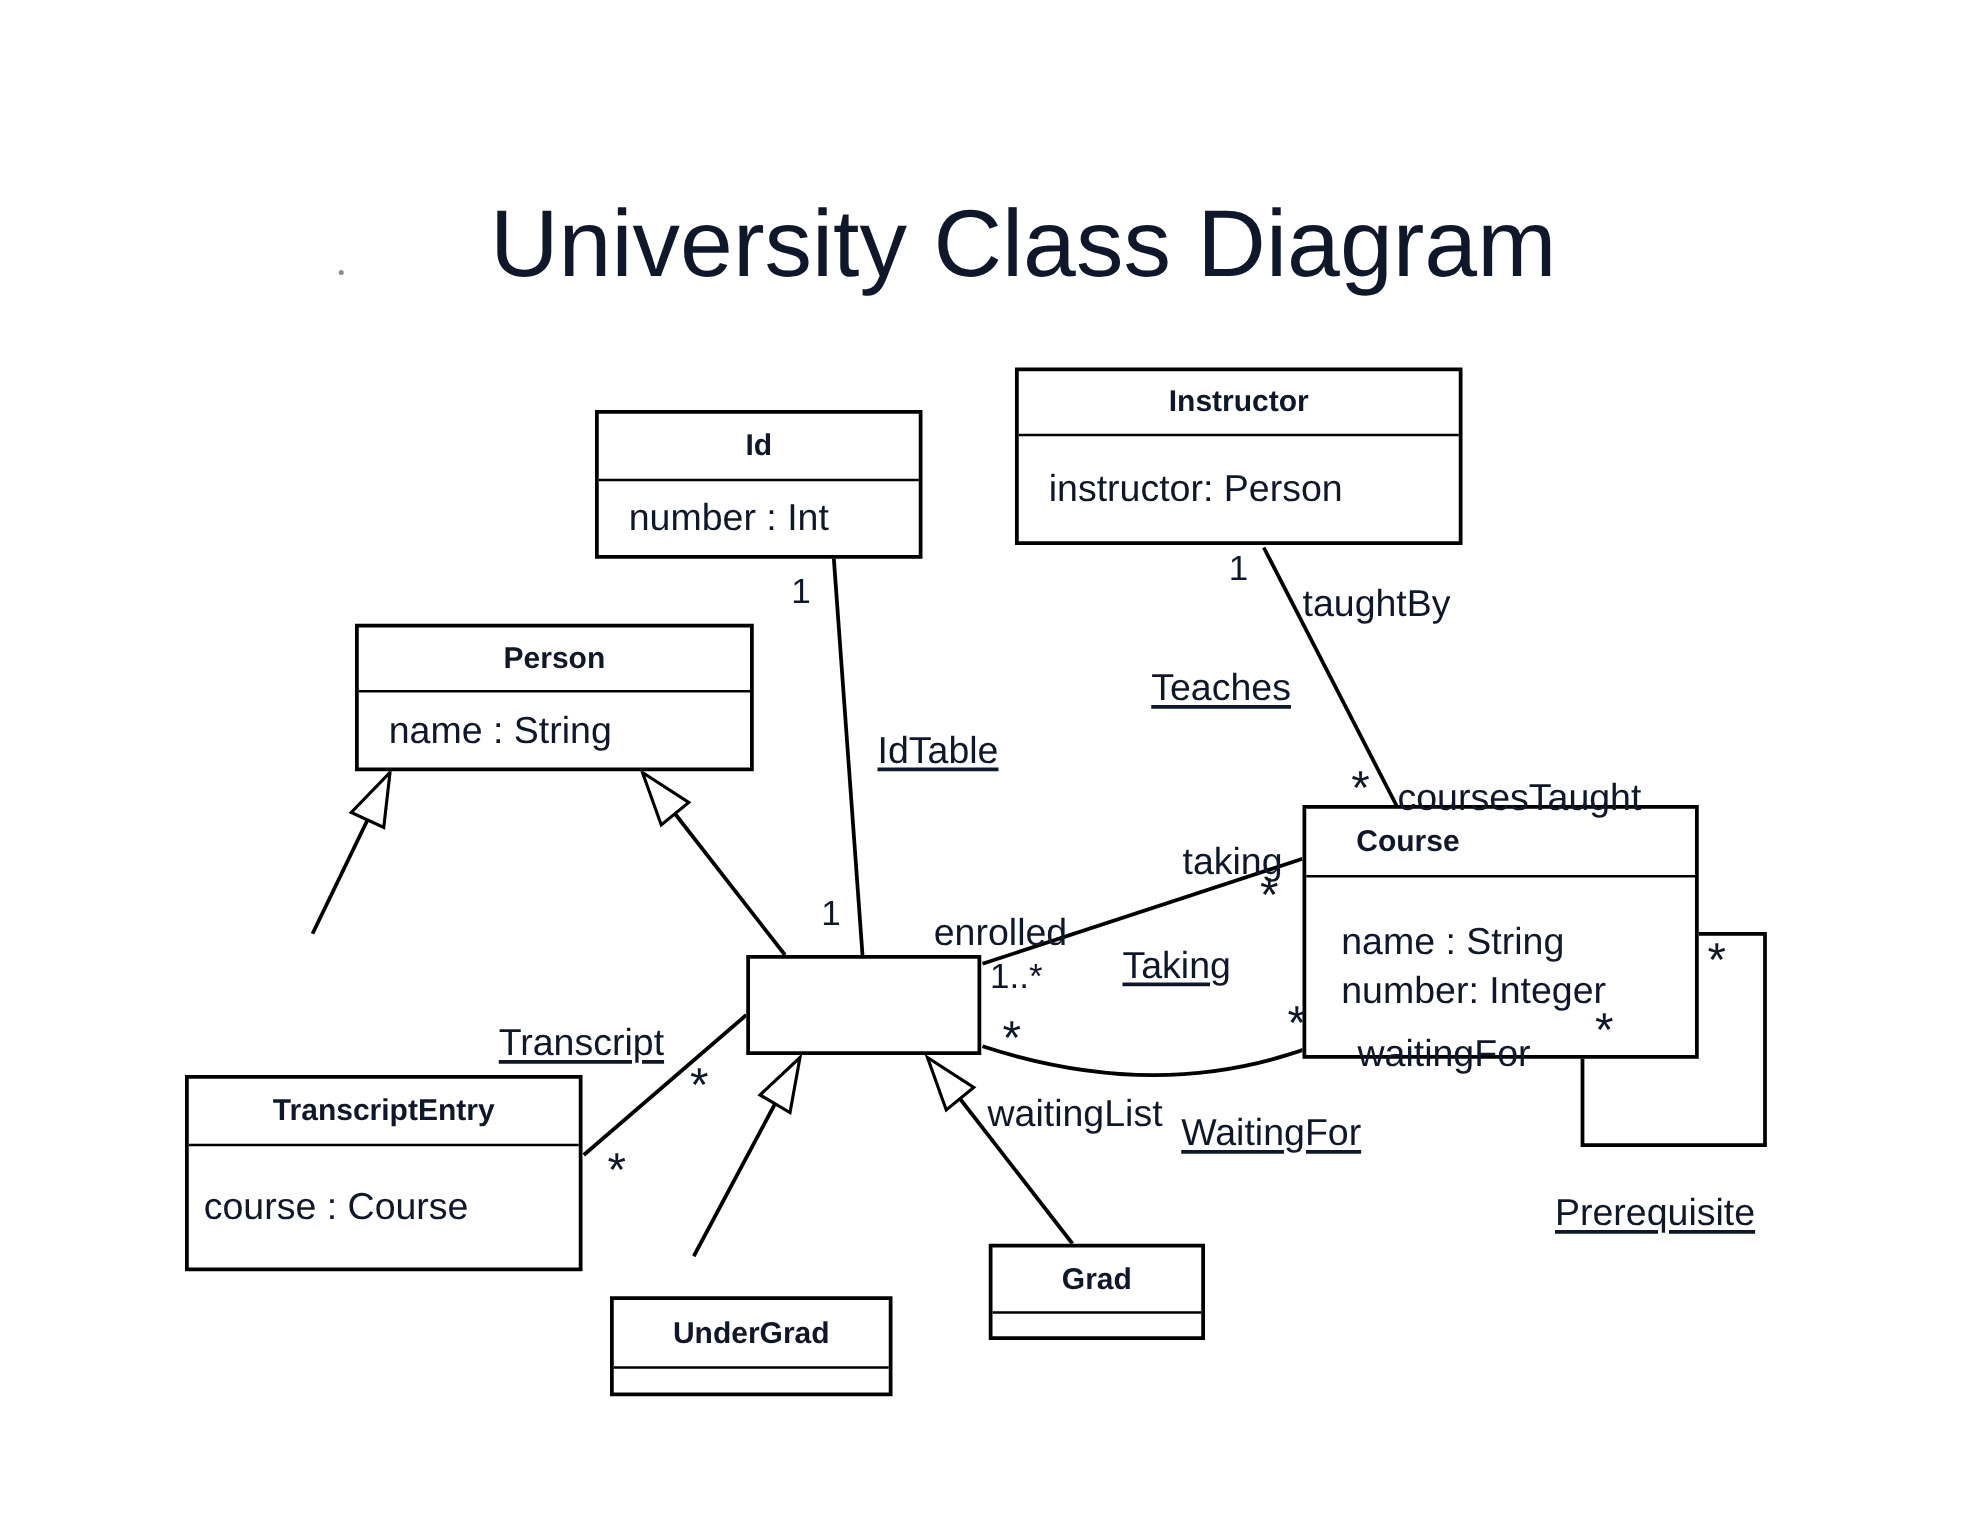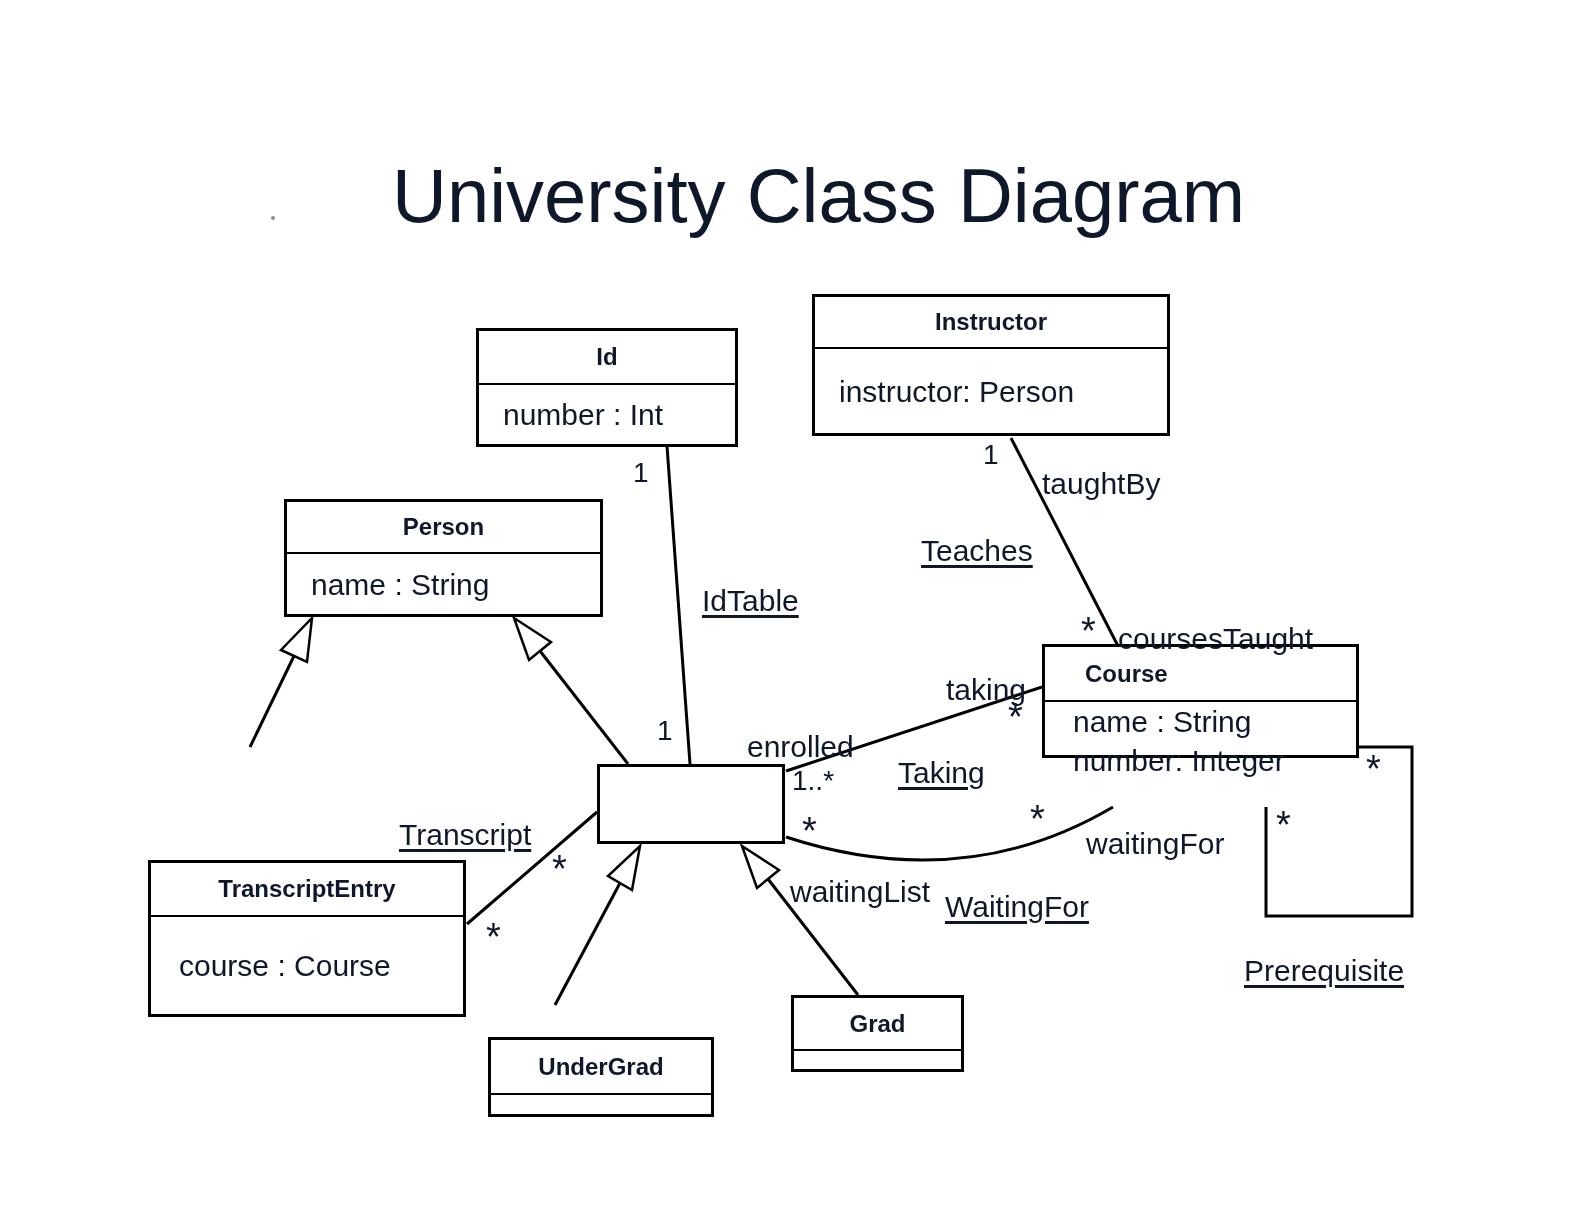--- a/index.html
+++ b/index.html
@@ -80,30 +80,30 @@
   <div class="uml-class" style="left:284px;top:499px;width:319px;height:118px">
     <div class="uml-name" style="height:52px">Person</div>
     <div class="uml-attrs">
       <div>name : String</div>
     </div>
   </div>
 
 
   <div class="uml-class" style="left:148px;top:860px;width:318px;height:157px">
     <div class="uml-name" style="height:54px">TranscriptEntry</div>
-    <div class="uml-attrs" style="padding-left:28px">
+    <div class="uml-attrs" style="padding-left:12px">
       <div>course : Course</div>
     </div>
   </div>
 
   <div class="uml-class" style="left:597px;top:764px;width:188px;height:80px">
     <div class="uml-attrs"></div>
   </div>
 
-  <div class="uml-class" style="left:1042px;top:644px;width:317px;height:114px">
+  <div class="uml-class" style="left:1042px;top:644px;width:317px;height:203px">
     <div class="uml-name" style="height:55px;justify-content:flex-start;padding-left:40px">Course</div>
     <div class="uml-attrs" style="padding-left:28px">
       <div>name : String</div>
       <div>number: Integer</div>
     </div>
   </div>
 
   <div class="uml-class" style="left:488px;top:1037px;width:226px;height:80px">
     <div class="uml-name" style="height:55px">UnderGrad</div>
     <div class="uml-attrs"></div>

